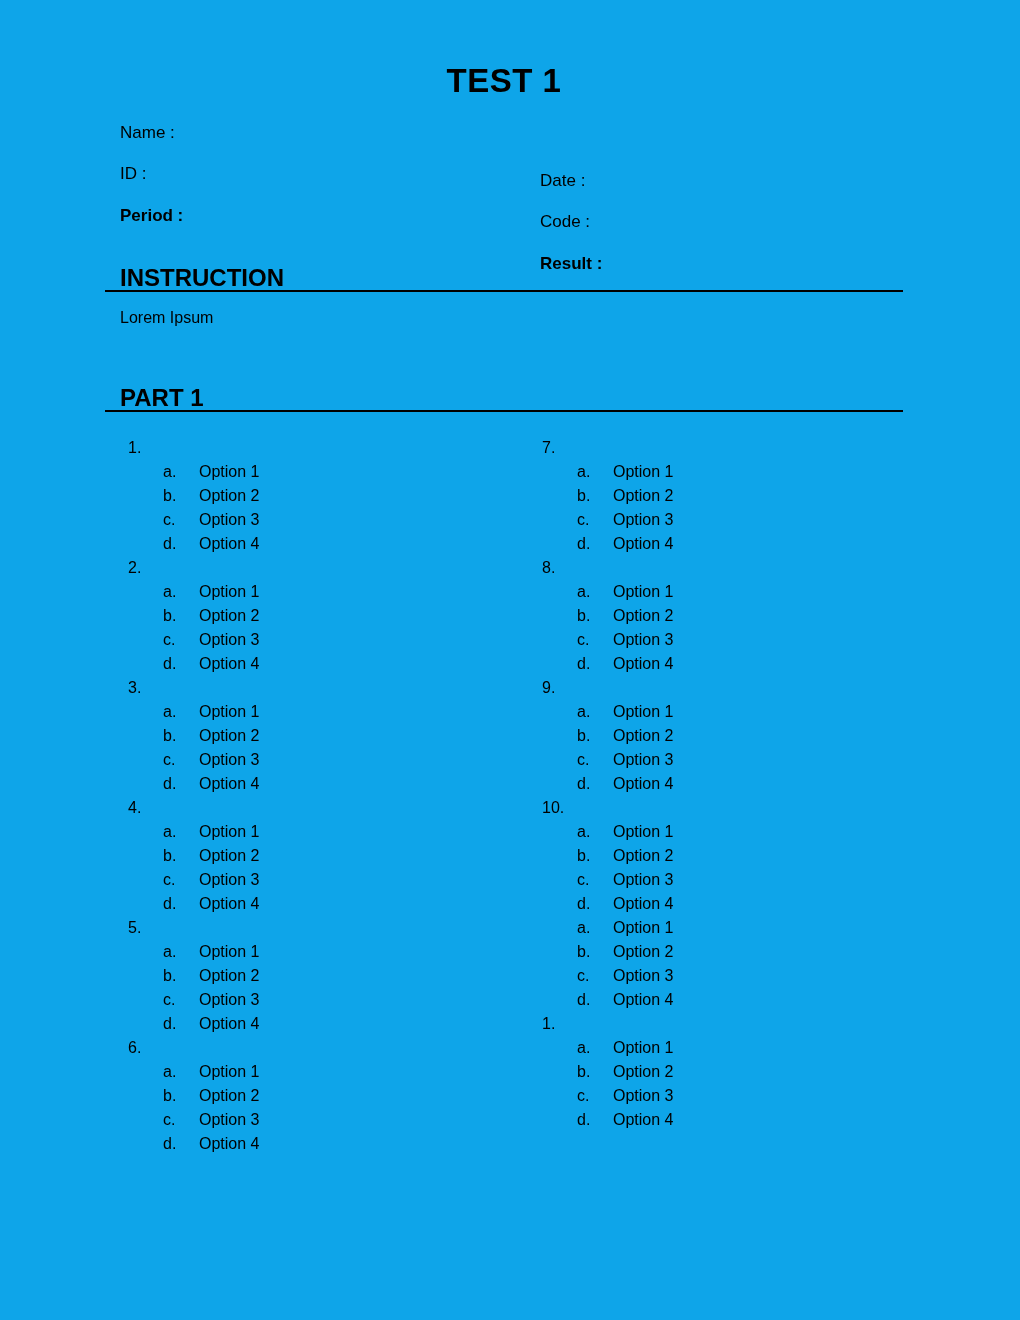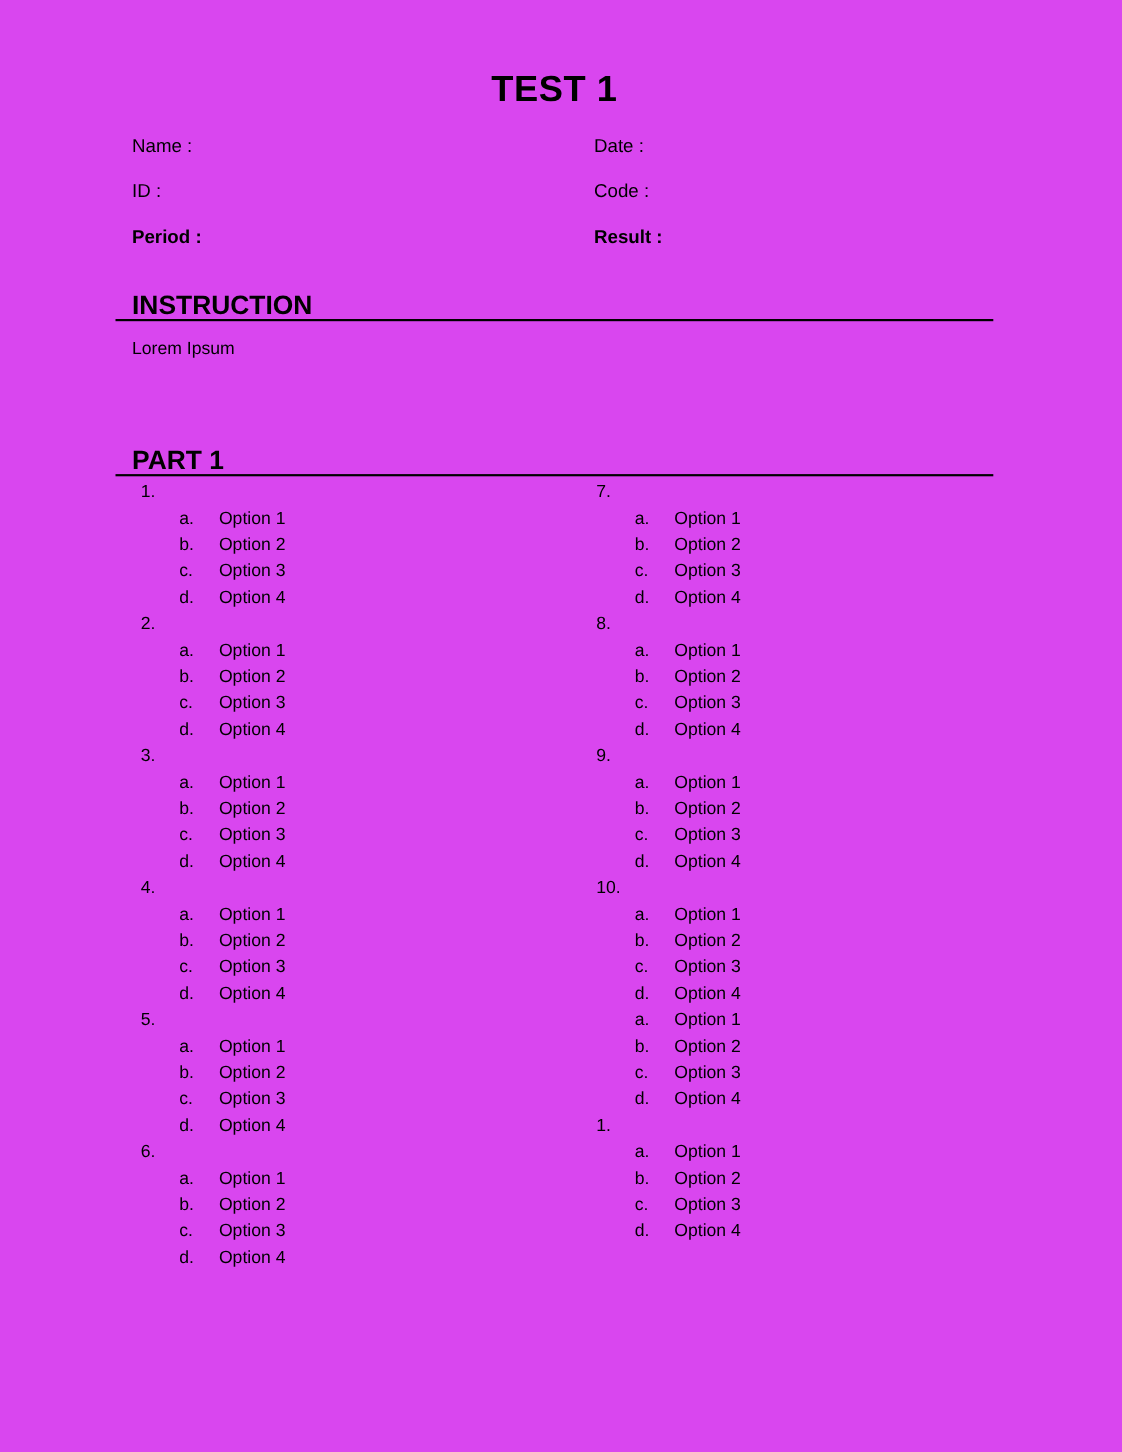--- a/index.html
+++ b/index.html
@@ -5,51 +5,51 @@
   * { margin: 0; padding: 0; box-sizing: border-box; }
   html, body { background: #ffffff; }
   body {
     width: 1020px; height: 1320px;
     font-family: "Liberation Sans", sans-serif;
     color: #000000;
   }
   .page {
     position: relative;
     width: 1020px; height: 1320px;
-    background: #d946ef;
+    background: #0ea5e9;
     overflow: hidden;
     padding-left: 32px;
   }
   .doc-title {
     position: absolute;
     top: 62px; left: 105px; width: 798px;
     text-align: center;
     font-size: 33px;
     font-weight: 700;
     letter-spacing: 0.5px;
     white-space: pre;
   }
   .info-label {
     position: absolute;
     font-size: 17px;
     line-height: 19px;
     white-space: pre;
   }
   .info-col-left  { left: 120px; }
-  .info-col-right { left: 540px; }
+  .info-col-right { left: 540px; margin-top: 48px; }
   .info-row-1 { top: 123px; }
   .info-row-2 { top: 164px; }
   .info-row-3 { top: 206px; font-weight: bold; }
   .section-header {
     position: absolute;
     left: 105px; width: 798px; height: 26px;
     border-bottom: 2px solid #000000;
   }
   #instruction-header { top: 266px; }
-  #part1-header { top: 407px; }
+  #part1-header { top: 386px; }
   .section-heading {
     display: block;
     padding-left: 15px;
     font-size: 24px;
     font-weight: 700;
     line-height: 24px;
     white-space: pre;
   }
   .instruction-body {
     position: absolute;

